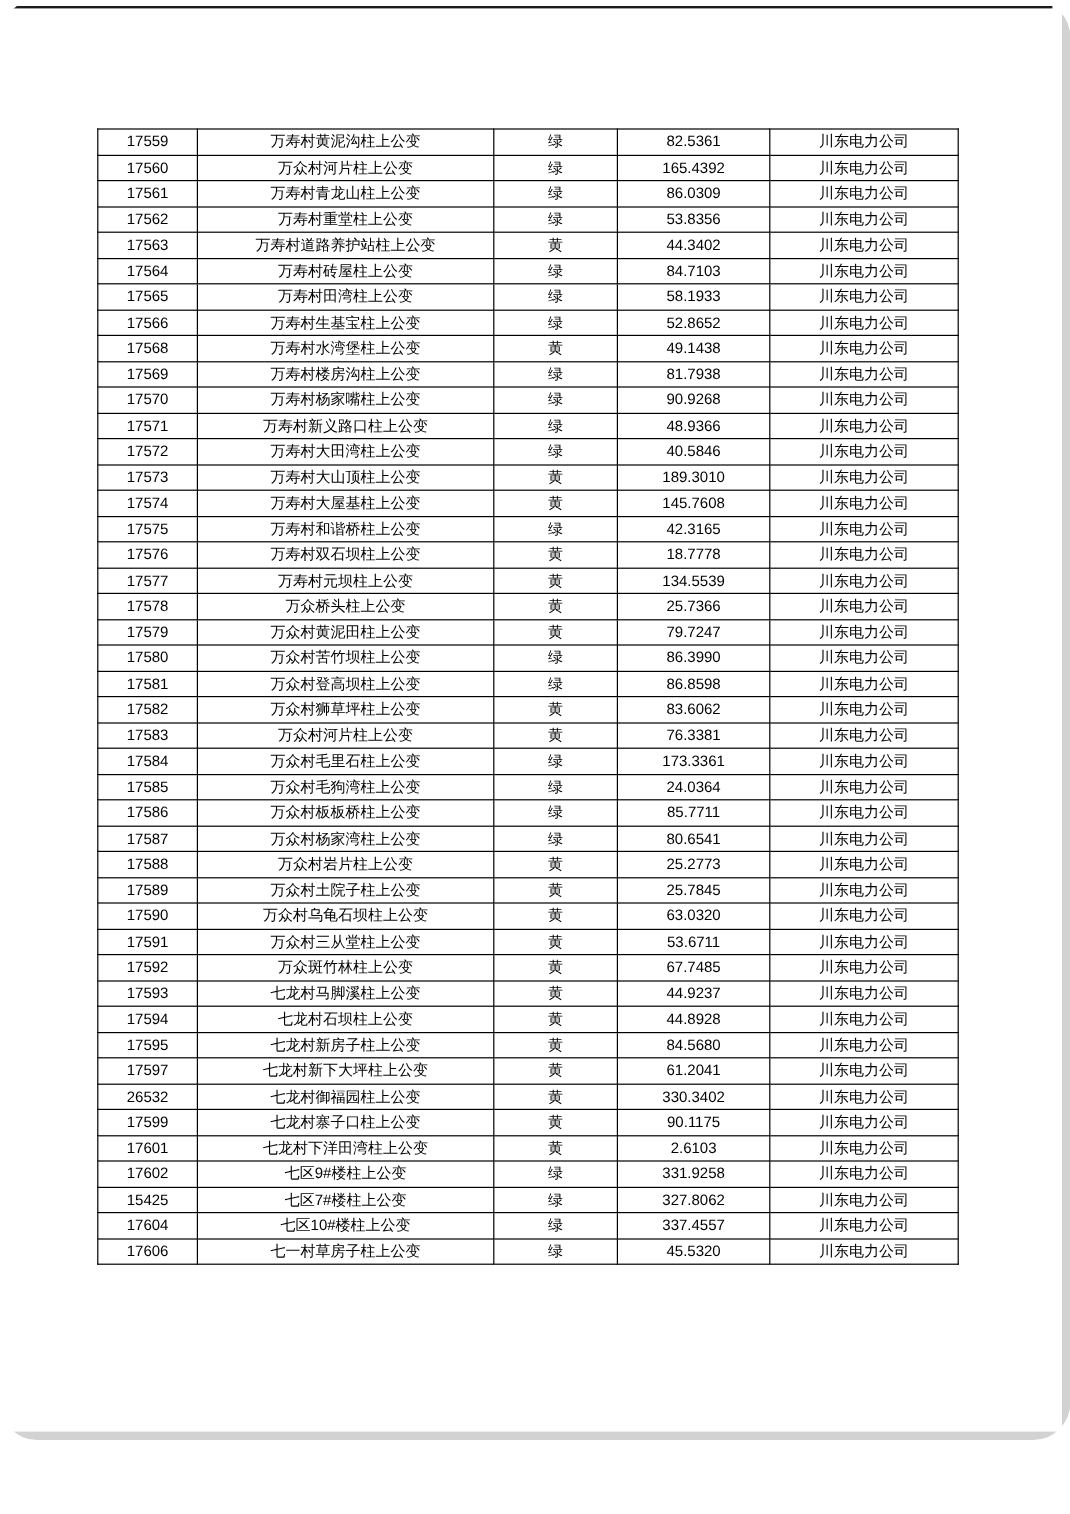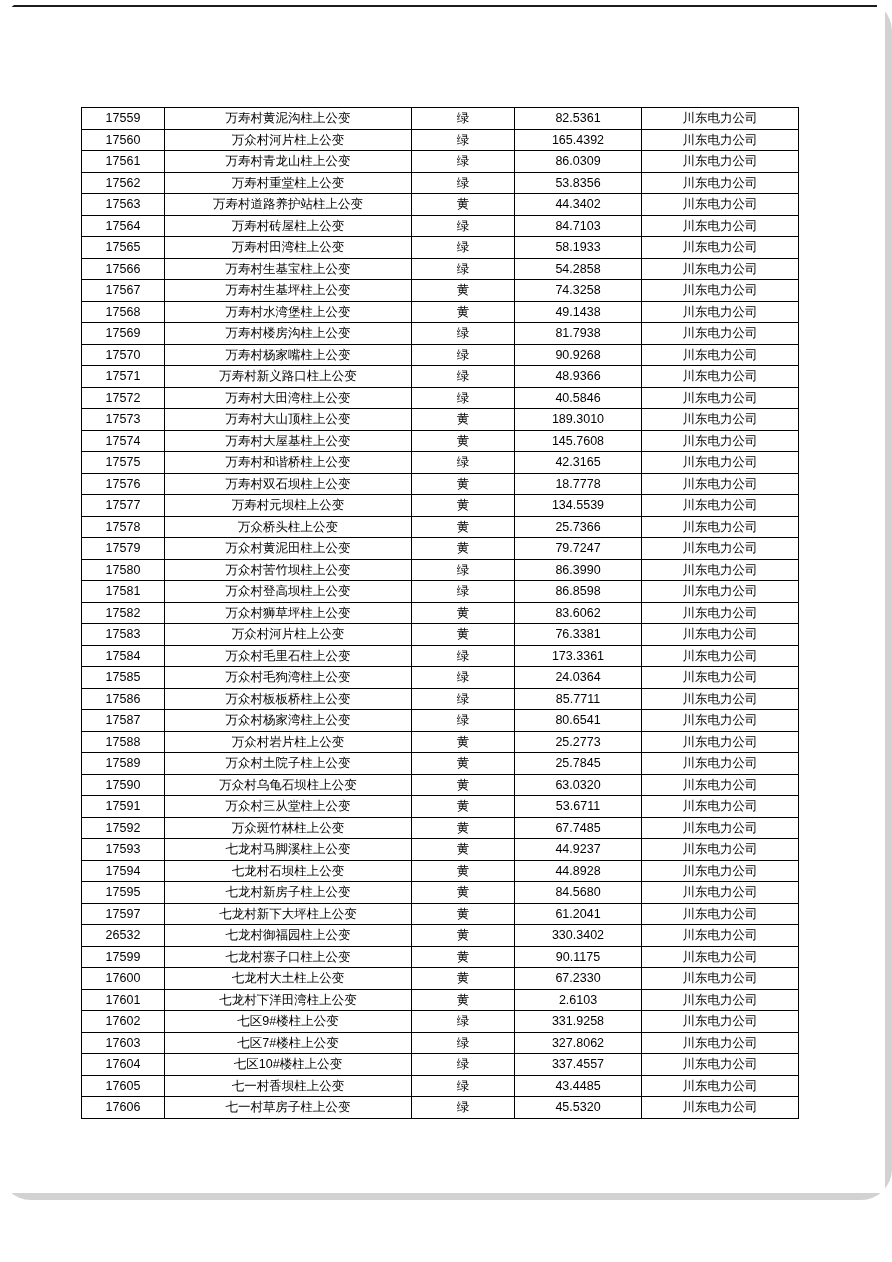--- a/index.html
+++ b/index.html
@@ -131,28 +131,21 @@
             <td>17565</td>
             <td>万寿村田湾柱上公变</td>
             <td>绿</td>
             <td>58.1933</td>
             <td>川东电力公司</td>
           </tr>
           <tr>
             <td>17566</td>
             <td>万寿村生基宝柱上公变</td>
             <td>绿</td>
-            <td>54.2858</td>
-            <td>川东电力公司</td>
-          </tr>
-          <tr>
-            <td>17567</td>
-            <td>万寿村生基坪柱上公变</td>
-            <td>黄</td>
-            <td>74.3258</td>
+            <td>52.8652</td>
             <td>川东电力公司</td>
           </tr>
           <tr>
             <td>17568</td>
             <td>万寿村水湾堡柱上公变</td>
             <td>黄</td>
             <td>49.1438</td>
             <td>川东电力公司</td>
           </tr>
           <tr>
@@ -359,59 +352,45 @@
             <td>川东电力公司</td>
           </tr>
           <tr>
             <td>17599</td>
             <td>七龙村寨子口柱上公变</td>
             <td>黄</td>
             <td>90.1175</td>
             <td>川东电力公司</td>
           </tr>
           <tr>
-            <td>17600</td>
-            <td>七龙村大土柱上公变</td>
-            <td>黄</td>
-            <td>67.2330</td>
-            <td>川东电力公司</td>
-          </tr>
-          <tr>
             <td>17601</td>
             <td>七龙村下洋田湾柱上公变</td>
             <td>黄</td>
             <td>2.6103</td>
             <td>川东电力公司</td>
           </tr>
           <tr>
             <td>17602</td>
             <td>七区9#楼柱上公变</td>
             <td>绿</td>
             <td>331.9258</td>
             <td>川东电力公司</td>
           </tr>
           <tr>
-            <td>17603</td>
+            <td>15425</td>
             <td>七区7#楼柱上公变</td>
             <td>绿</td>
             <td>327.8062</td>
             <td>川东电力公司</td>
           </tr>
           <tr>
             <td>17604</td>
             <td>七区10#楼柱上公变</td>
             <td>绿</td>
             <td>337.4557</td>
-            <td>川东电力公司</td>
-          </tr>
-          <tr>
-            <td>17605</td>
-            <td>七一村香坝柱上公变</td>
-            <td>绿</td>
-            <td>43.4485</td>
             <td>川东电力公司</td>
           </tr>
           <tr>
             <td>17606</td>
             <td>七一村草房子柱上公变</td>
             <td>绿</td>
             <td>45.5320</td>
             <td>川东电力公司</td>
           </tr>
         </tbody>

